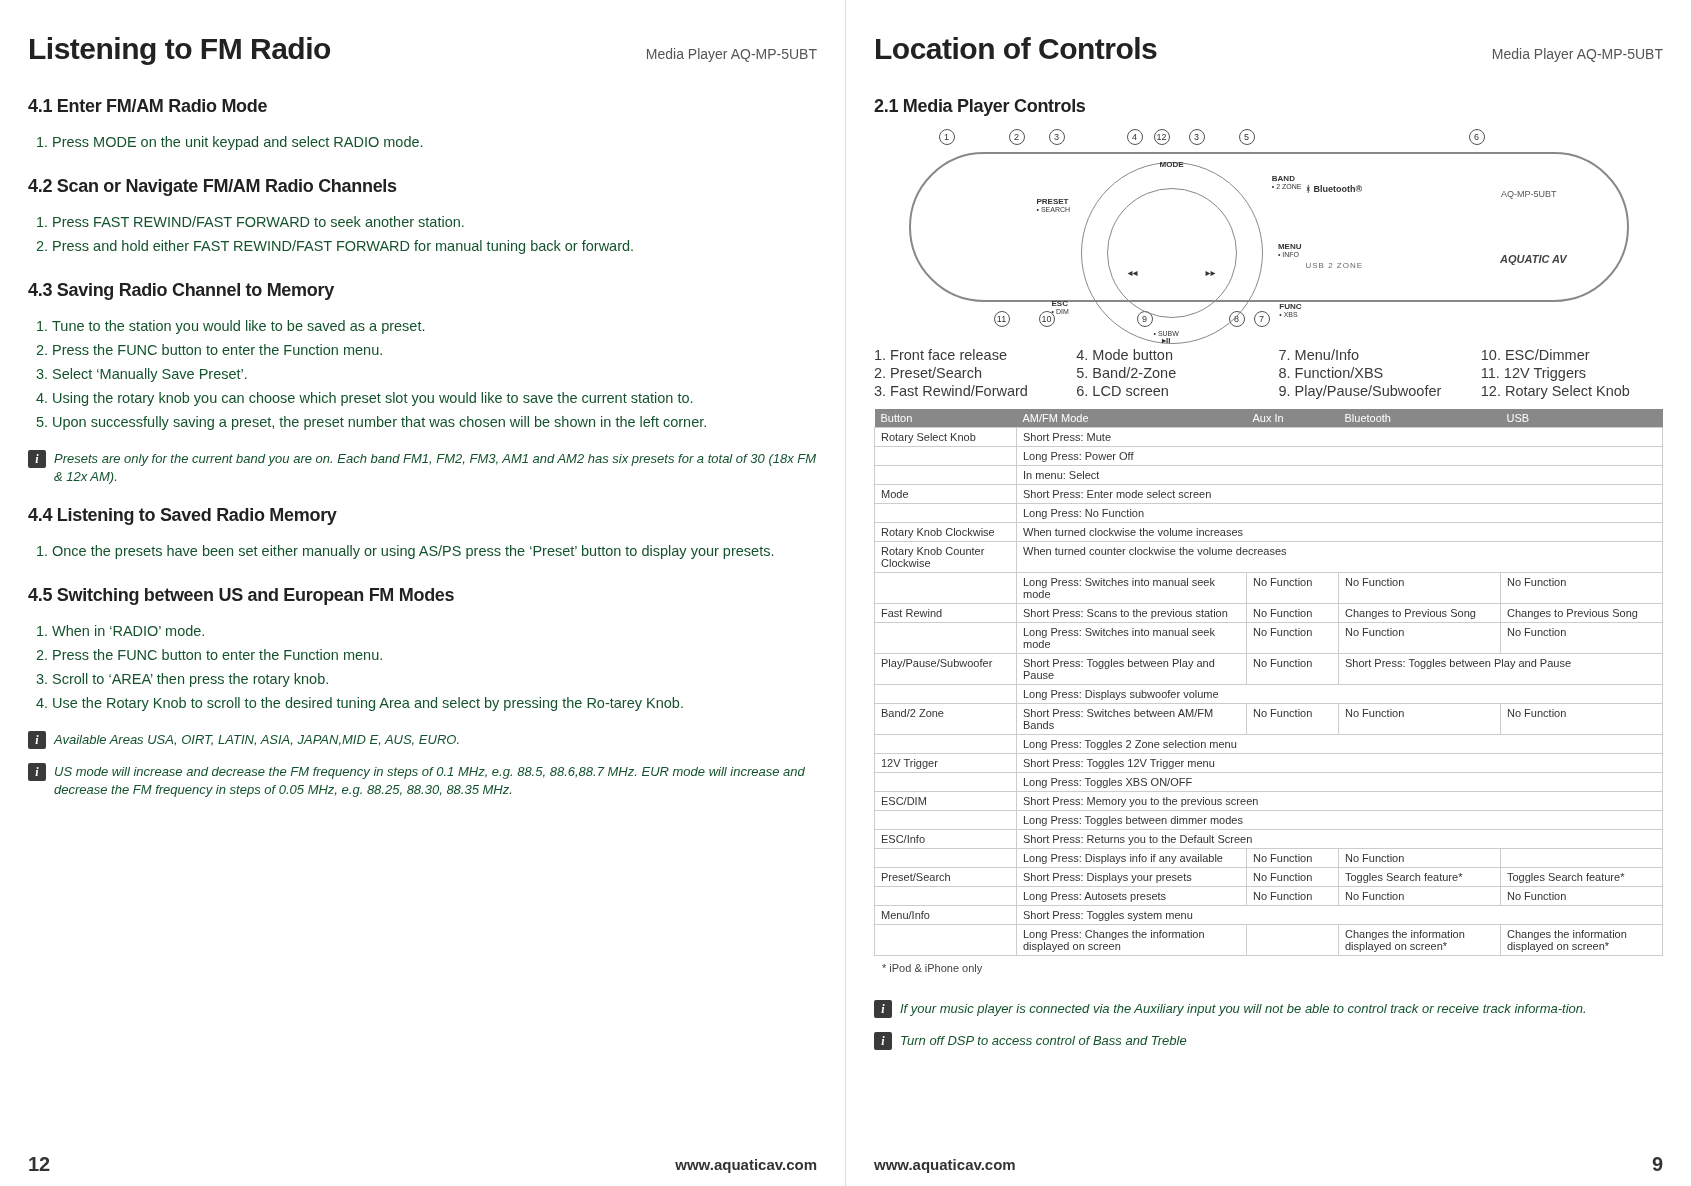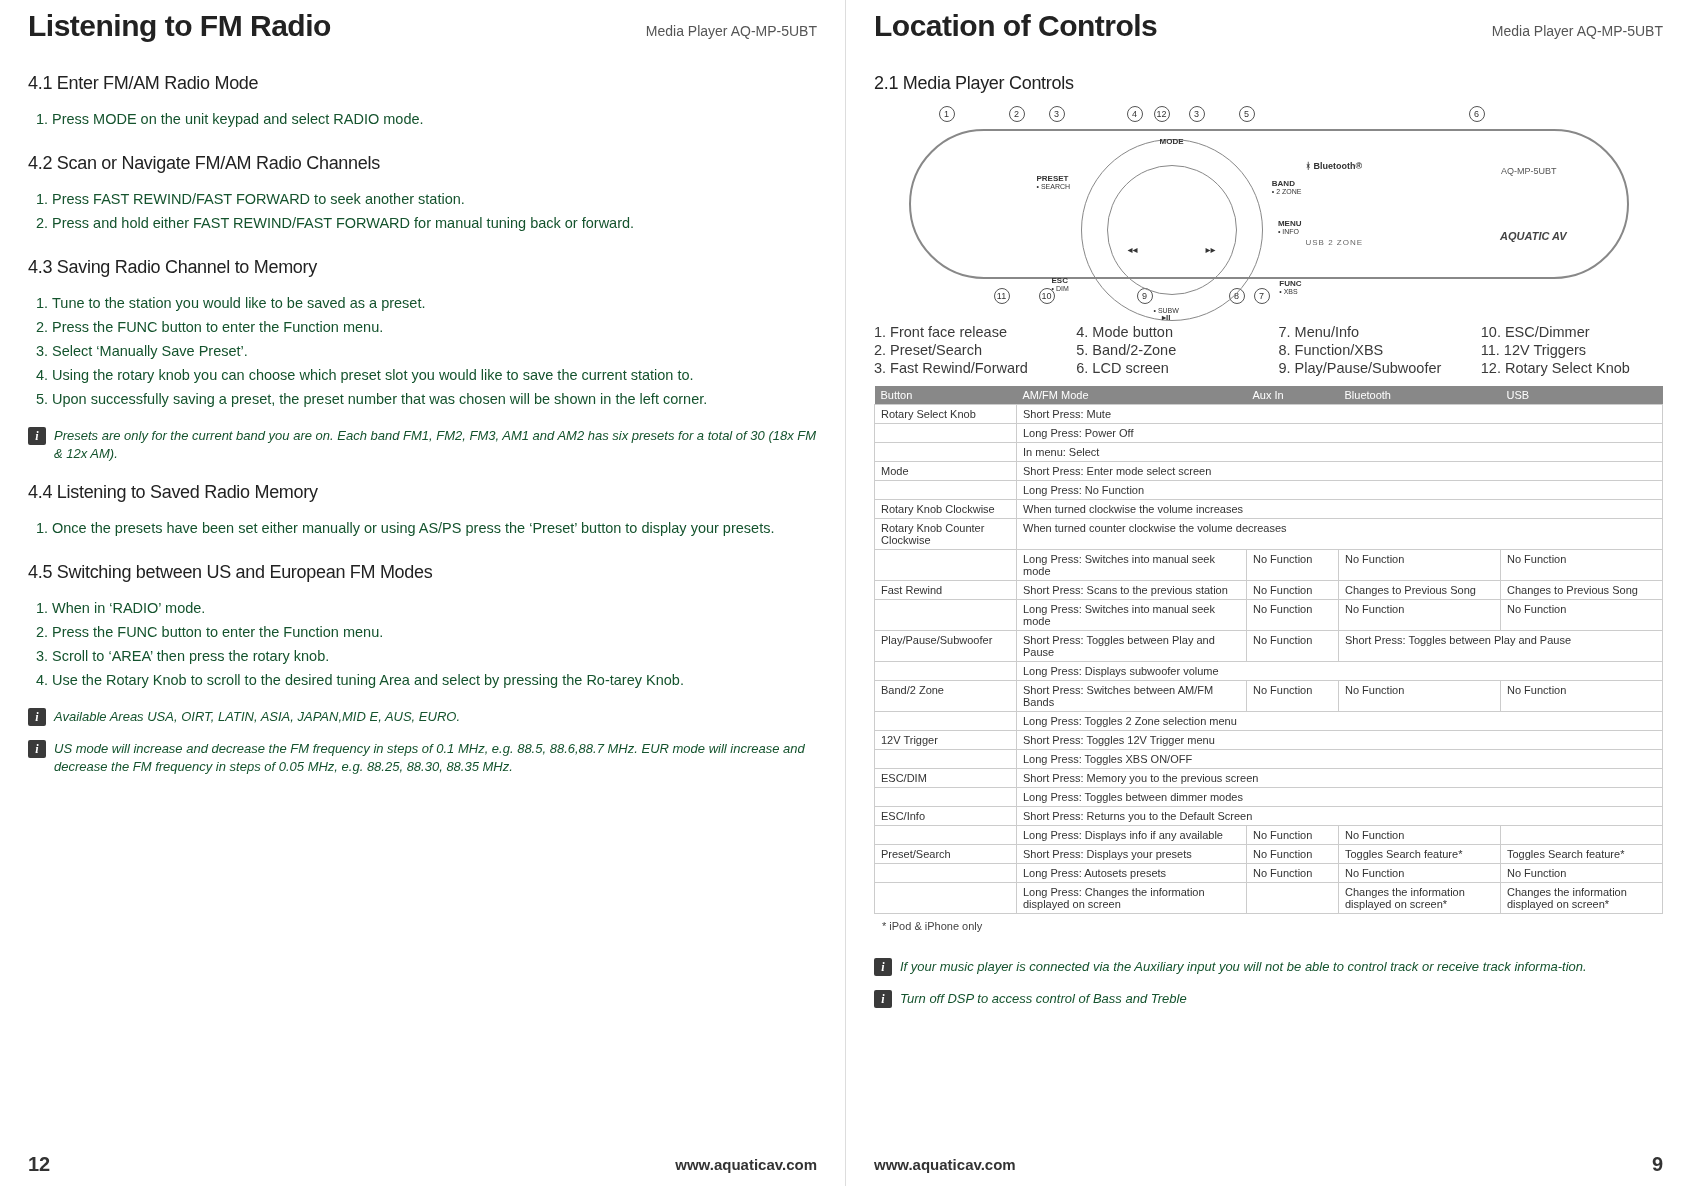--- a/index.html
+++ b/index.html
@@ -1,22 +1,22 @@
 <!DOCTYPE html>
 <html><head>
 <meta charset="utf-8">
 <style>
   html,body{margin:0;padding:0;background:#fff;color:#333;font-family:Arial,Helvetica,sans-serif}
   .spread{display:flex;width:1691px;height:1186px}
-  .page{flex:1;padding:9px 28px 10px 28px;display:flex;flex-direction:column;position:relative}
+  .page{flex:1;padding:32px 28px 10px 28px;display:flex;flex-direction:column;position:relative}
   .page-left{border-right:1px solid #ddd}
   .page-head{display:flex;align-items:baseline;justify-content:space-between;margin-bottom:16px}
   .h1{font-size:30px;font-weight:700;color:#222;letter-spacing:-.5px}
   .model{font-size:14px;color:#555;font-weight:500}
-  .h2{font-size:18px;font-weight:400;color:#222;margin:14px 0 6px 0;letter-spacing:-.3px}
+  .h2{font-size:18px;font-weight:700;color:#222;margin:14px 0 6px 0;letter-spacing:-.3px}
   .body{font-size:14.5px;color:#14532d;line-height:1.45}
   ol.body{margin:6px 0 6px 24px;padding:0}
   ol.body li{margin:3px 0}
   .note{display:flex;align-items:flex-start;gap:8px;margin:8px 0 6px 0}
   .info-ic{width:18px;height:18px;min-width:18px;background:#3a3a3a;color:#fff;font-family:Georgia,serif;font-style:italic;font-weight:700;display:flex;align-items:center;justify-content:center;border-radius:2px;font-size:12px}
   .note-txt{font-size:13px;font-style:italic;color:#14532d;line-height:1.35}
   .foot{display:flex;justify-content:space-between;align-items:center;font-size:15px;color:#333;margin-top:auto;padding-top:10px}
   .url{font-weight:700}
   .pgnum{font-size:20px;font-weight:700}
   
@@ -132,21 +132,21 @@
             <div class="knob-in">
               <span class="arrows" style="left:20px;top:78px">◂◂</span>
               <span class="arrows" style="right:20px;top:78px">▸▸</span>
             </div>
 
             <div class="kb-lbl" style="left:-45px;top:35px">
               <span>PRESET</span>
               <span class="sub">• SEARCH</span>
             </div>
             <div class="kb-lbl" style="left:78px;top:-2px">MODE</div>
-            <div class="kb-lbl" style="right:-40px;top:40px">
+            <div class="kb-lbl" style="right:-40px;top:12px">
               <span>BAND</span>
               <span class="sub">• 2 ZONE</span>
             </div>
             <div class="kb-lbl" style="right:-40px;top:80px">
               <span>MENU</span>
               <span class="sub">• INFO</span>
             </div>
             <div class="kb-lbl" style="right:-40px;bottom:25px">
               <span>FUNC</span>
               <span class="sub">• XBS</span>
@@ -299,20 +299,24 @@
             <td>Toggles Search feature*</td>
           </tr>
           <tr>
             <td></td>
             <td>Long Press: Autosets presets</td>
             <td>No Function</td>
             <td>No Function</td>
             <td>No Function</td>
           </tr>
           <tr>
+            <td>Menu/Info</td>
+            <td colspan="4">Short Press: Toggles system menu</td>
+          </tr>
+          <tr>
             <td></td>
             <td>Long Press: Changes the information displayed on screen</td>
             <td></td>
             <td>Changes the information displayed on screen*</td>
             <td>Changes the information displayed on screen*</td>
           </tr>
         </tbody>
     </table>
     <div class="tnote">* iPod &amp; iPhone only</div>
 

